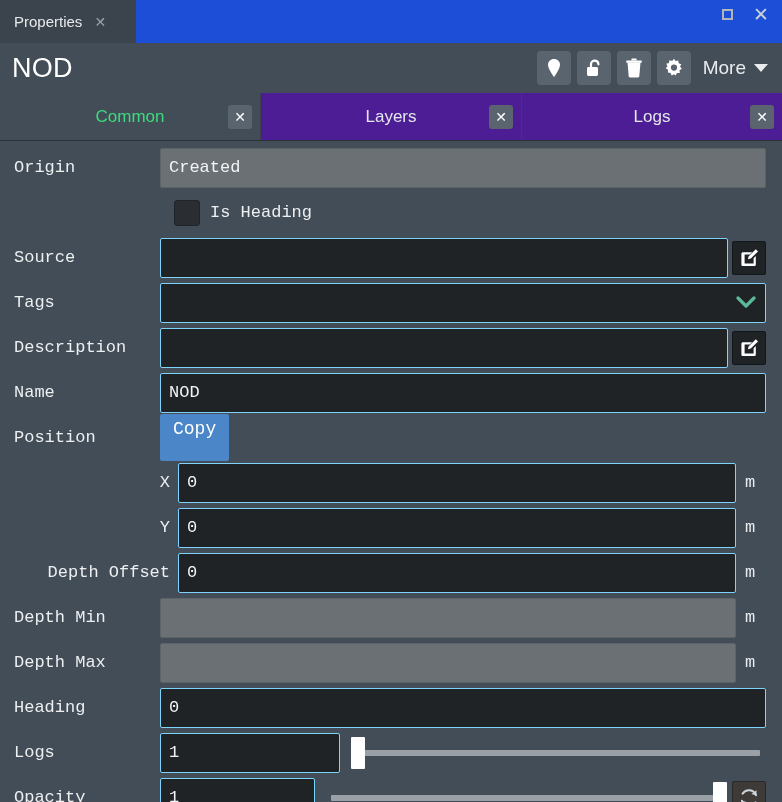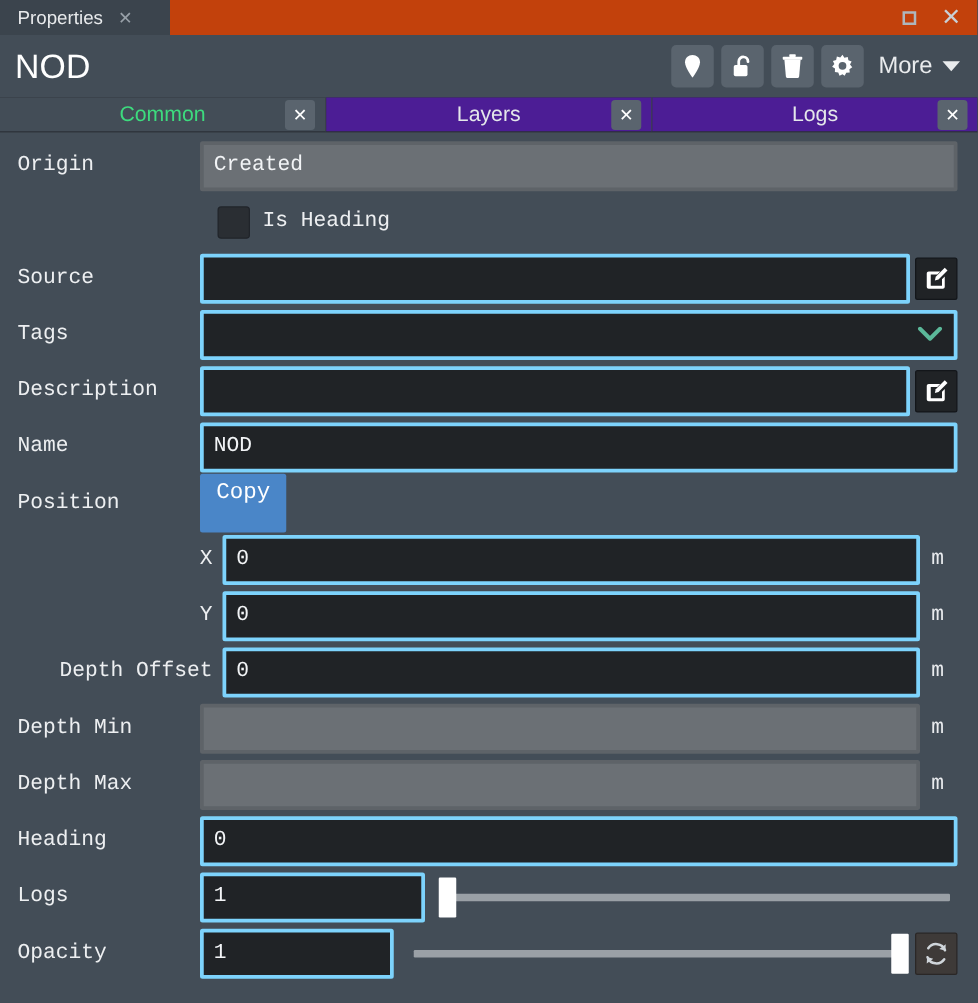--- a/index.html
+++ b/index.html
@@ -6,22 +6,22 @@
   html, body {
     width: 782px; height: 802px;
     background: #434d57;
     font-family: "Liberation Sans", sans-serif;
     overflow: hidden;
   }
 
   
   .titlebar {
     position: relative;
-    height: 28px;
-    background: #c2410c;
+    height: 43px;
+    background: #1d4ed8;
     display: flex;
     align-items: stretch;
   }
   .doc-tab {
     display: flex;
     align-items: center;
     gap: 10px;
     background: #3b444d;
     padding: 0 10px 0 14px;
     min-width: 136px;
@@ -86,21 +86,21 @@
   }
   .caret-down {
     width: 0; height: 0;
     border-left: 7px solid transparent;
     border-right: 7px solid transparent;
     border-top: 8px solid #e9ebed;
   }
 
   
   .tabstrip {
-    height: 28px;
+    height: 48px;
     display: flex;
     background: #262b31;
     border-bottom: 1px solid #2c3238;
   }
   .tab {
     flex: 1;
     display: flex;
     align-items: center;
     justify-content: center;
     position: relative;
@@ -147,21 +147,21 @@
     width: 178px;
     padding-left: 0;
     padding-right: 8px;
     text-align: right;
   }
 
   .field {
     flex: 1;
     height: 40px;
     background: #202326;
-    border: 3px solid #7dd3fc;
+    border: 1px solid #7dd3fc;
     border-radius: 2px;
     display: flex;
     align-items: center;
     padding: 0 8px;
     color: #f2f4f6;
     font-size: 17px;
   }
   .field.readonly {
     background: #6b7075;
     border-color: #5e6368;

